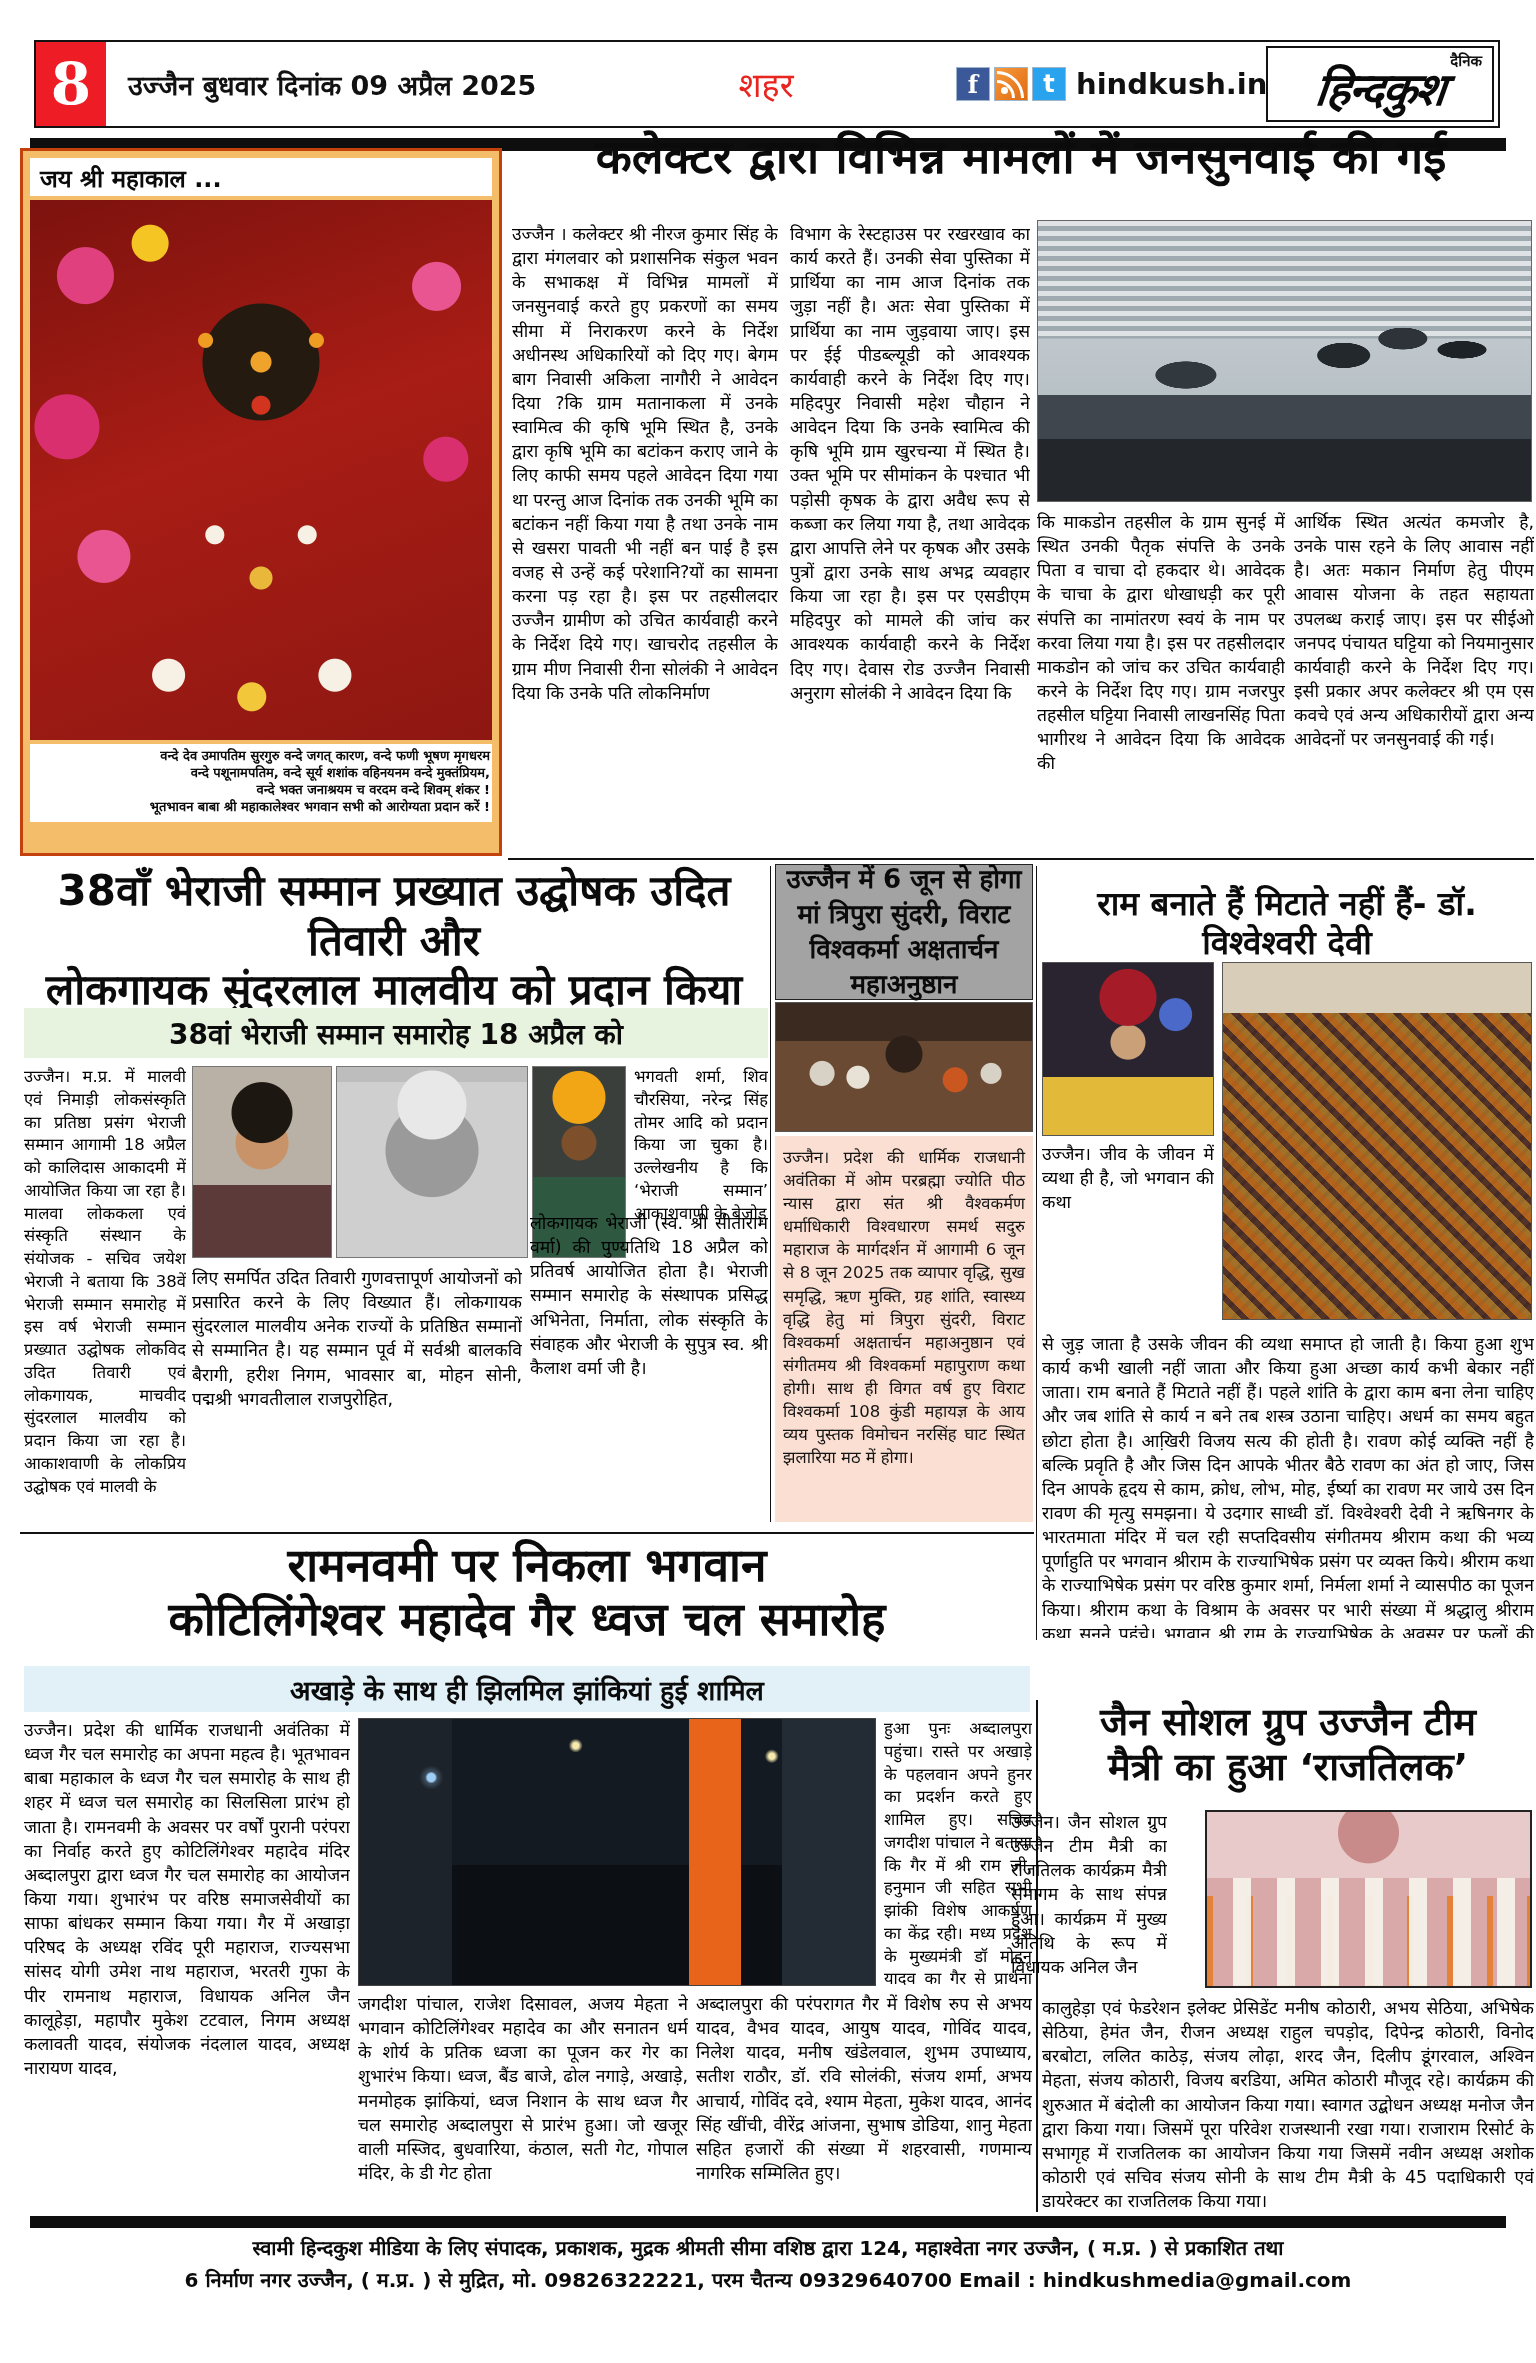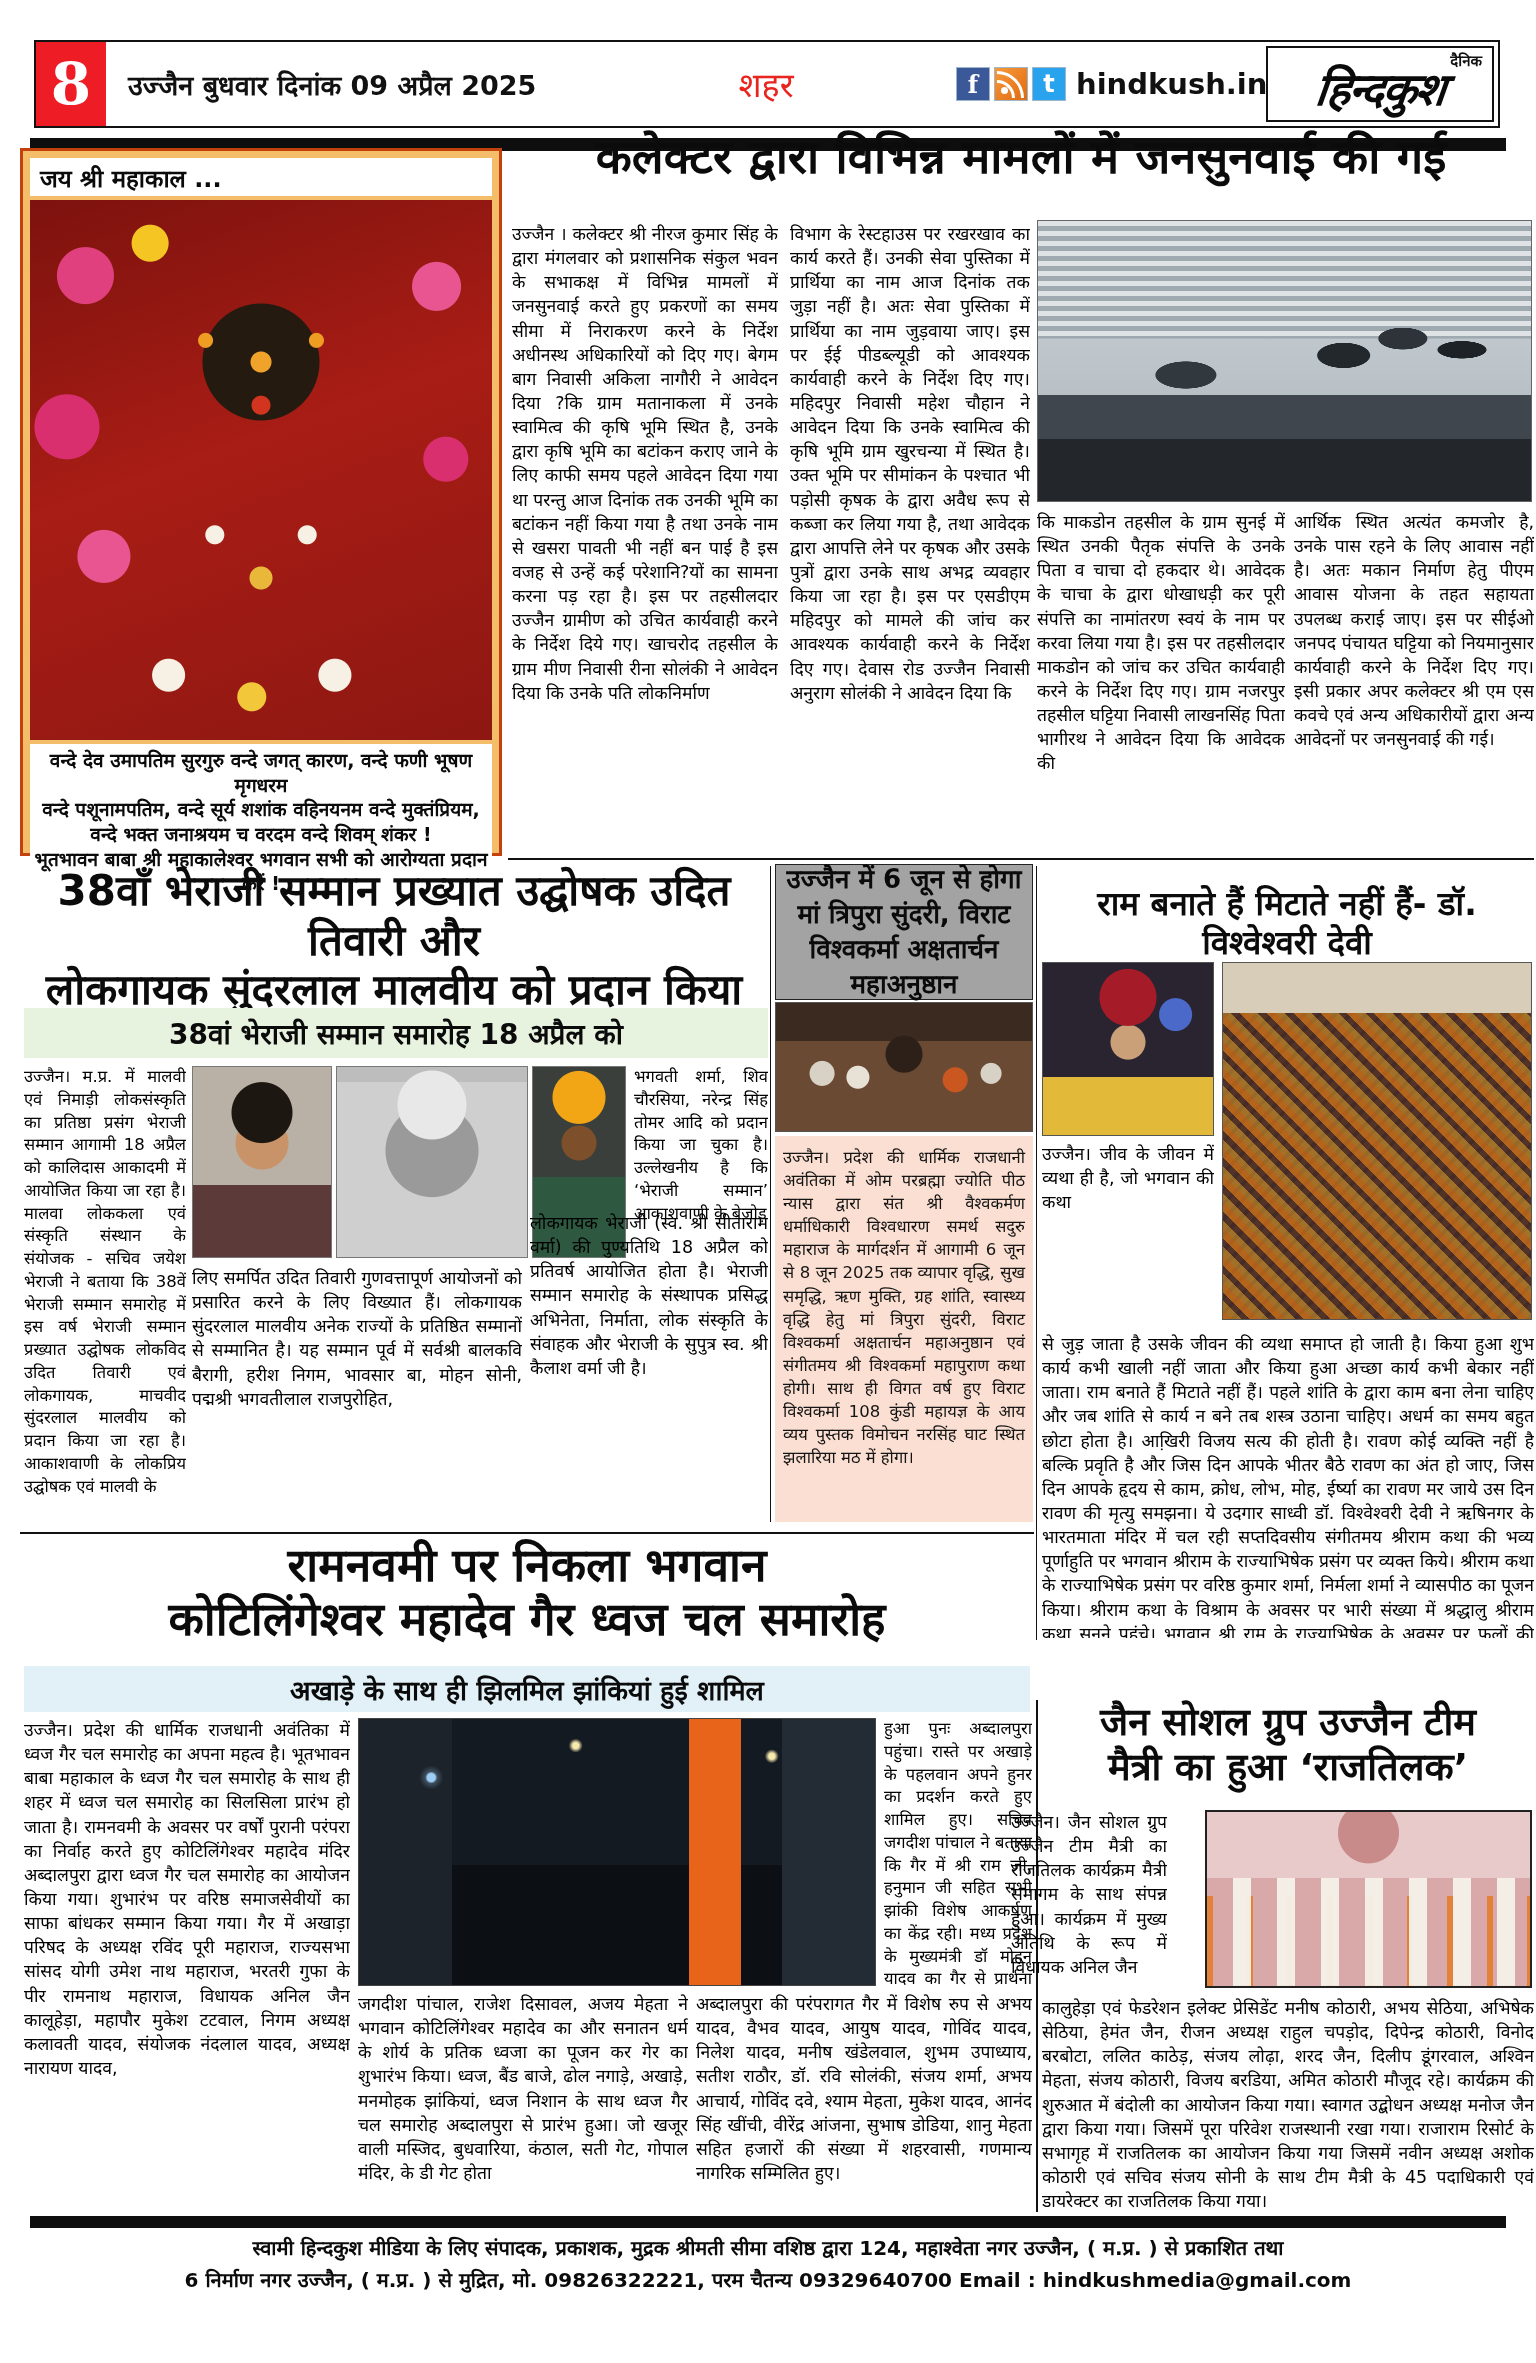--- a/index.html
+++ b/index.html
@@ -51,21 +51,21 @@
       radial-gradient(circle at 88% 16%, #e85590 0 24px, transparent 25px),
       radial-gradient(circle at 90% 48%, #d92f6f 0 22px, transparent 23px),
       radial-gradient(circle at 30% 88%, #f6f1e4 0 16px, transparent 17px),
       radial-gradient(circle at 48% 92%, #f2c73a 0 14px, transparent 15px),
       radial-gradient(circle at 66% 88%, #f6f1e4 0 16px, transparent 17px),
       radial-gradient(circle at 40% 62%, #f6f1e4 0 9px, transparent 10px),
       radial-gradient(circle at 60% 62%, #f6f1e4 0 9px, transparent 10px),
       radial-gradient(circle at 50% 70%, #e9b83a 0 11px, transparent 12px),
       linear-gradient(160deg, #7d120e 0%, #a81d15 45%, #8e1712 100%);
   }
-  .mahakal-caption { background:#fff; padding:4px 2px 0; text-align:center; font-size:19px; font-weight:bold; line-height:1.3; color:#0b0b0b; }
+  .mahakal-caption { background:#fff; padding:4px 2px 6px; text-align:right; font-size:13px; font-weight:bold; line-height:1.3; color:#0b0b0b; }
 
   
   .collector-headline { position:absolute; left:508px; top:98px; width:1026px; height:118px; font-size:47px; display:flex; align-items:center; justify-content:center; }
   .col-abs { position:absolute; }
   .ph-meeting { position:absolute; left:1037px; top:220px; width:495px; height:282px; border:1px solid #666;
     background-color:#9aa5ab;
     background-image:
       radial-gradient(ellipse at 62% 48%, #23282d 0 26px, transparent 27px),
       radial-gradient(ellipse at 74% 42%, #2d3338 0 24px, transparent 25px),
       radial-gradient(ellipse at 86% 46%, #1d2226 0 24px, transparent 25px),

